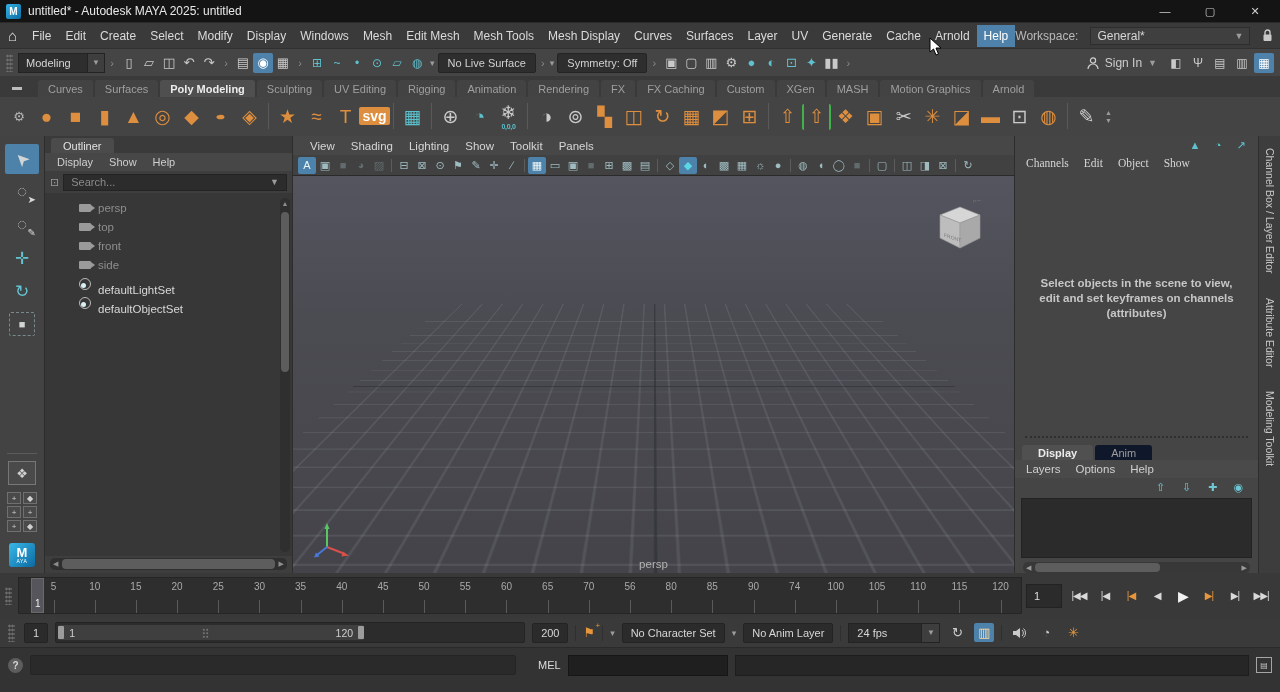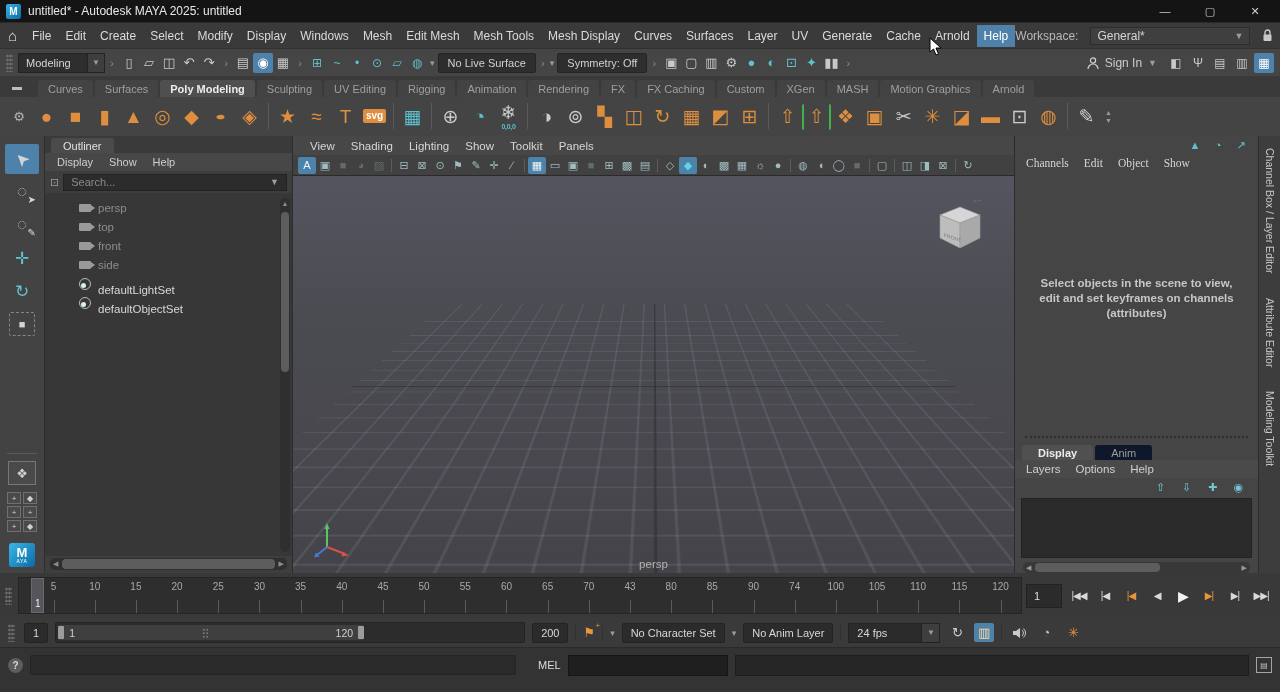--- a/index.html
+++ b/index.html
@@ -55,21 +55,21 @@
   .shelf-icons { display:flex; align-items:center; height:100%; }
   .shelf-icon { width:29px; height:32px; display:flex; flex-direction:column; align-items:center; justify-content:center; font-size:19px; line-height:1; }
   .shelf-icon.or { color:#dd8e3e; }
   .shelf-icon.teal { color:#5bc1cd; }
   .shelf-icon.gray { color:#cbcbcb; }
   .shelf-icon.sep { width:9px; }
   .shelf-icon.sep::before { content:""; width:1px; height:26px; background:#5a5a5a; }
   .shelf-icon.flat { transform:scaleY(.55); }
   .shelf-icon.brackets { border-left:2px solid #43b14b; border-right:2px solid #43b14b; border-radius:2px; height:26px; }
   .shelf-icon .sub { font-size:7px; color:#5bc1cd; font-weight:bold; margin-top:1px; letter-spacing:-.3px; }
-  .shelf-icon.badge { font-size:10px; font-weight:bold; }
+  .shelf-icon.badge { font-size:14px; font-weight:bold; }
   .shelf-icon.badge span.g { background:#dd8e3e; color:#fff; padding:2px 3px; border-radius:2px; }
   .shelf-spin { display:flex; flex-direction:column; gap:1px; color:#9a9a9a; font-size:7px; margin-left:4px; }
 
   
   .main { display:flex; height:437px; background:#3a3a3a; }
 
   
   .toolbox { width:44px; background:#434343; display:flex; flex-direction:column; align-items:center; padding-top:8px; gap:3px; }
   .tool { width:34px; height:30px; display:flex; align-items:center; justify-content:center; font-size:17px; color:#d2d5d6; position:relative; border-radius:2px; }
   .tool.on { background:#4d82ab; }
@@ -910,21 +910,21 @@
             <span class="num">65</span>
             <span class="line"></span>
           </div>
 
           <div class="ts-cell">
             <span class="num">70</span>
             <span class="line"></span>
           </div>
 
           <div class="ts-cell">
-            <span class="num">43</span>
+            <span class="num">56</span>
             <span class="line"></span>
           </div>
 
           <div class="ts-cell">
             <span class="num">80</span>
             <span class="line"></span>
           </div>
 
           <div class="ts-cell">
             <span class="num">85</span>

